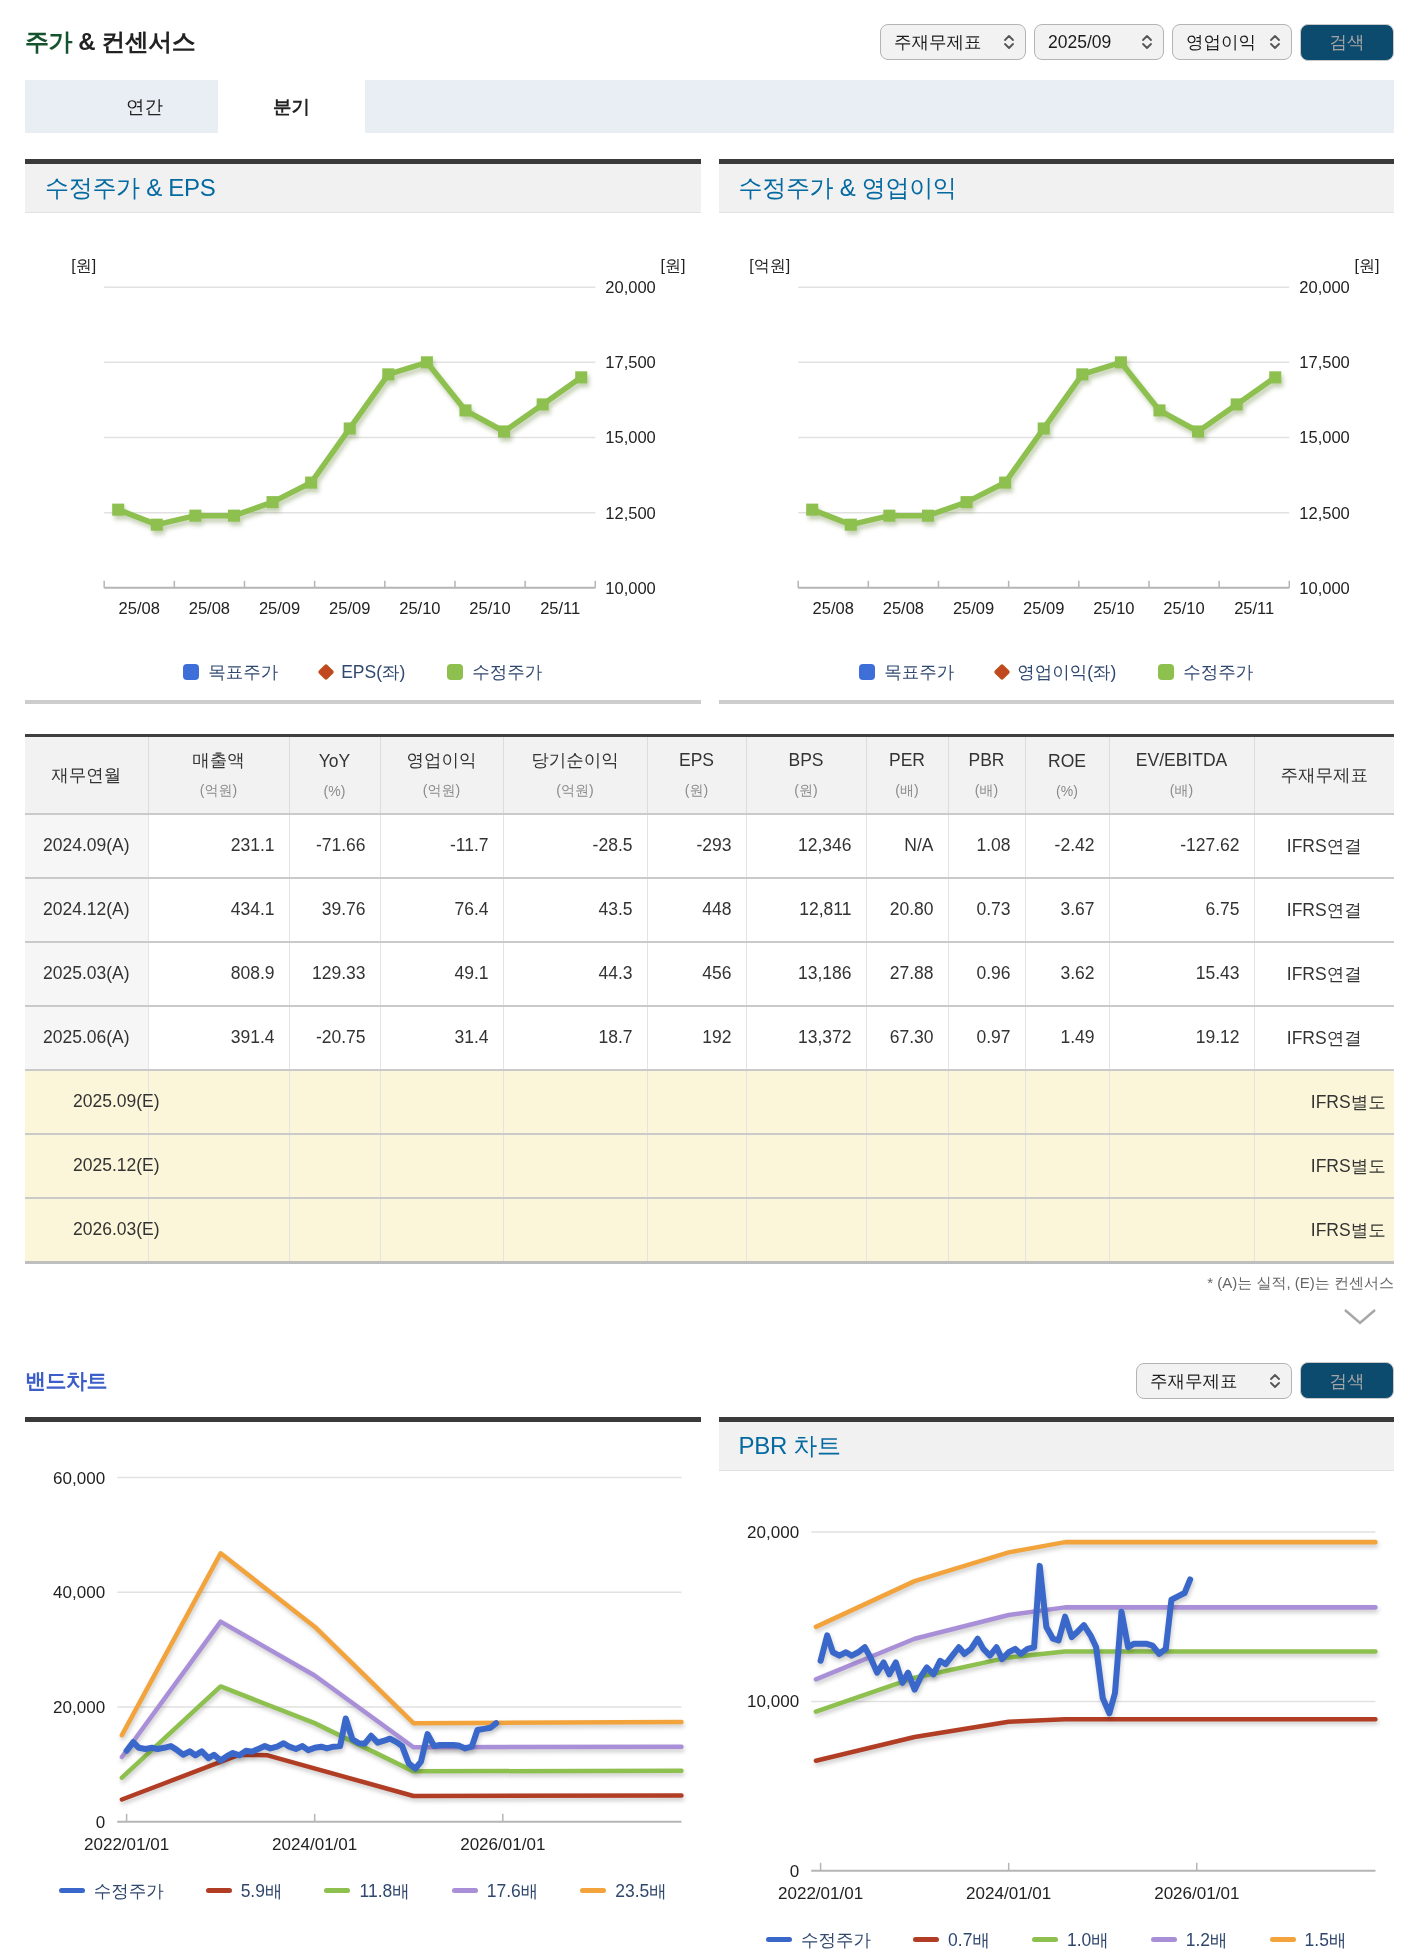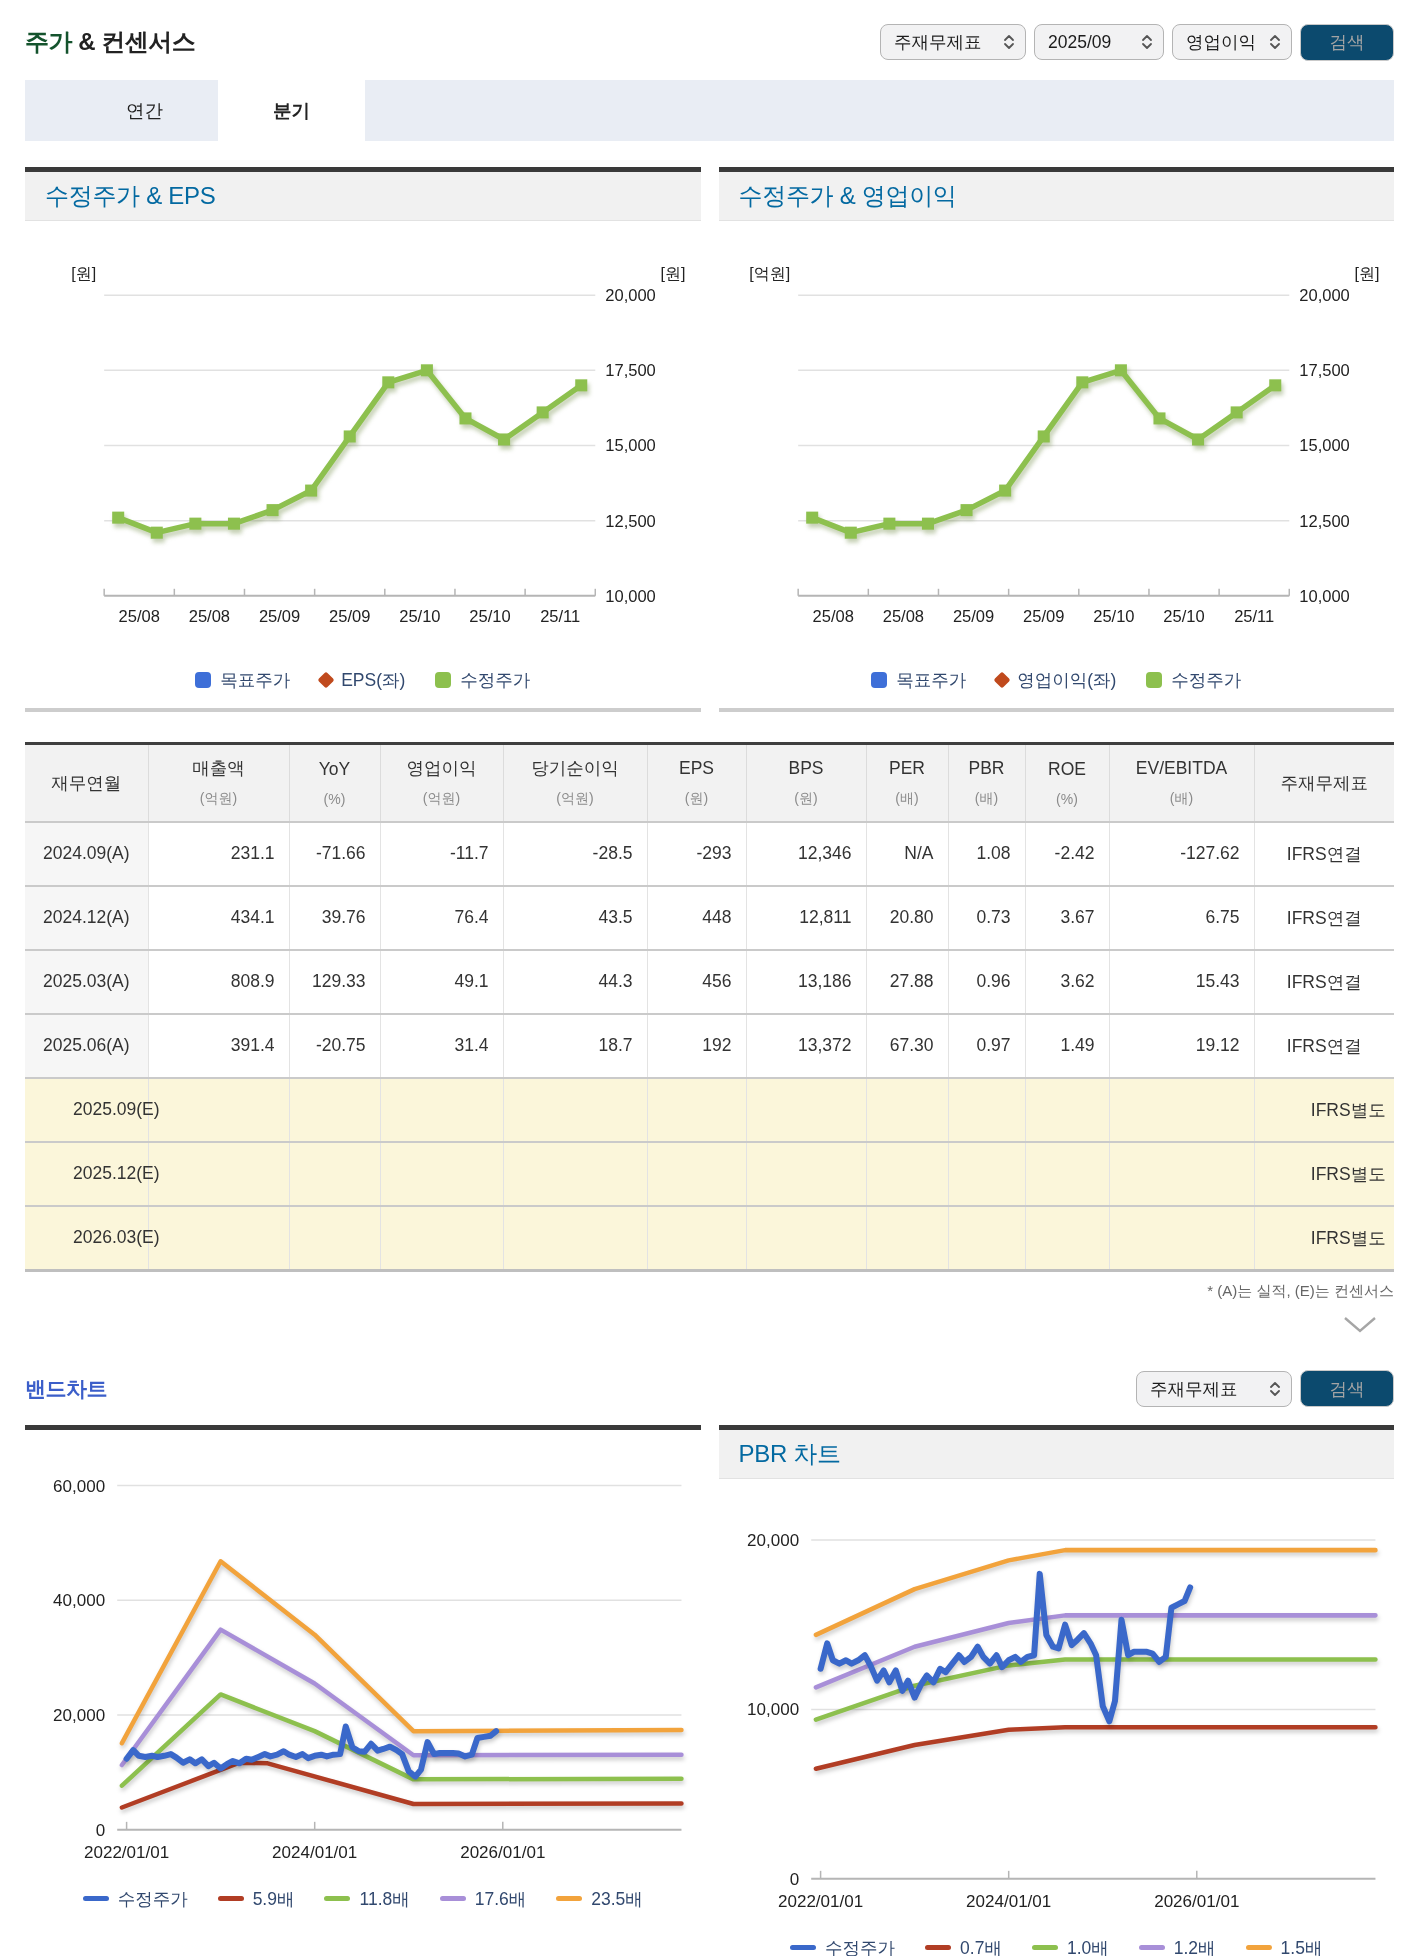--- a/index.html
+++ b/index.html
@@ -11,34 +11,34 @@
   .page-title .accent{color:#14532d;}
   .controls{display:flex;align-items:center;gap:8px;}
   .selwrap{display:flex;gap:8px;}
   .sel{display:inline-flex;align-items:center;justify-content:space-between;gap:12px;height:36px;
        padding:0 10px 0 13px;background:#f2f2f3;border:1px solid #b4b4b4;border-radius:8px;
        font-size:17.5px;color:#1c1c1c;box-sizing:border-box;cursor:pointer;}
   .sel.w1{width:146px}.sel.w2{width:130px}.sel.w3{width:120px}.sel.w4{width:156px}
   .search-btn{height:37px;width:94px;background:#0c4a6e;border:1px solid #c9c9c9;border-radius:8px;
        color:#a4a4a4;font-size:17.5px;font-family:inherit;cursor:pointer;}
   
-  .tabstrip{display:flex;background:#e9edf4;height:61px;margin-top:16px;padding-left:46px;}
+  .tabstrip{display:flex;background:#e9edf4;height:53px;margin-top:16px;padding-left:46px;}
   .tab{width:147px;display:flex;align-items:center;justify-content:center;font-size:18.5px;color:#222;cursor:pointer;}
   .tab.active{background:#fff;font-weight:600;}
   
   .chart-row{display:flex;gap:18px;margin-top:26px;}
   .panel{flex:1;background:#fff;border-top:5px solid #3a3a3a;border-bottom:4px solid #cdcdcd;min-width:0;}
   .panel-h{background:#f1f1f1;padding:0 20px;height:48px;display:flex;align-items:center;
            font-size:24px;color:#0369a1;border-bottom:1px solid #e2e2e2;letter-spacing:-0.3px;}
   .chart-body{padding:14px 7px 6px 7px;}
   .chart-body svg{display:block;width:100%;height:auto;}
   svg text{font-family:"Liberation Sans","DejaVu Sans",sans-serif;}
   .sh{filter:drop-shadow(2px 4px 2px rgba(90,120,40,.35));}
   .sh2{filter:drop-shadow(1px 3px 2px rgba(0,0,0,.20));}
-  .legend{display:flex;justify-content:center;align-items:center;gap:30px;margin:4px 0 10px 0;
+  .legend{display:flex;justify-content:center;align-items:center;gap:42px;margin:4px 0 10px 0;
           font-size:17.5px;color:#31486e;}
   .lg{display:inline-flex;align-items:center;gap:9px;}
   .mk-square{width:16px;height:16px;border-radius:4px;display:inline-block;}
   .mk-diamond{width:12px;height:12px;border-radius:2px;transform:rotate(45deg);display:inline-block;}
   .mk-dash{width:26px;height:5px;border-radius:2.5px;display:inline-block;}
   
   table.fin{width:100%;margin-top:30px;border-collapse:collapse;table-layout:fixed;
             border-top:3px solid #3f3f3f;border-bottom:3px solid #bfbfbf;}
   table.fin thead th{background:#f2f2f2;height:76px;font-weight:normal;border-left:1px solid #dcdcdc;
             vertical-align:middle;text-align:center;padding:0;}

